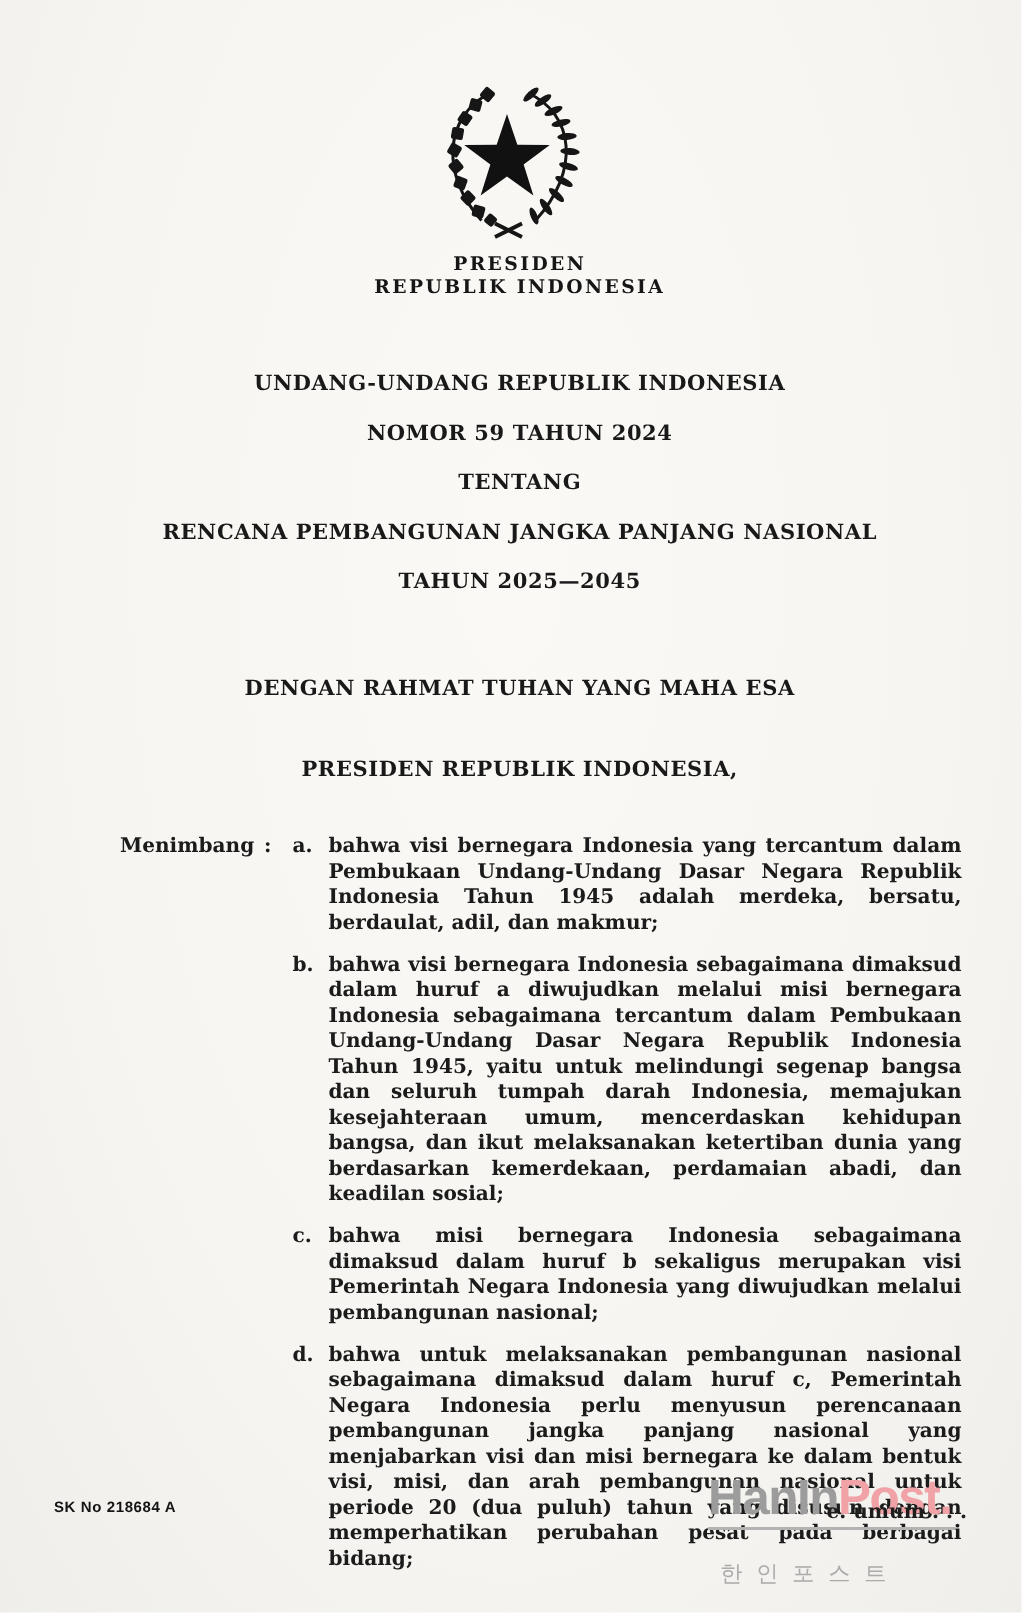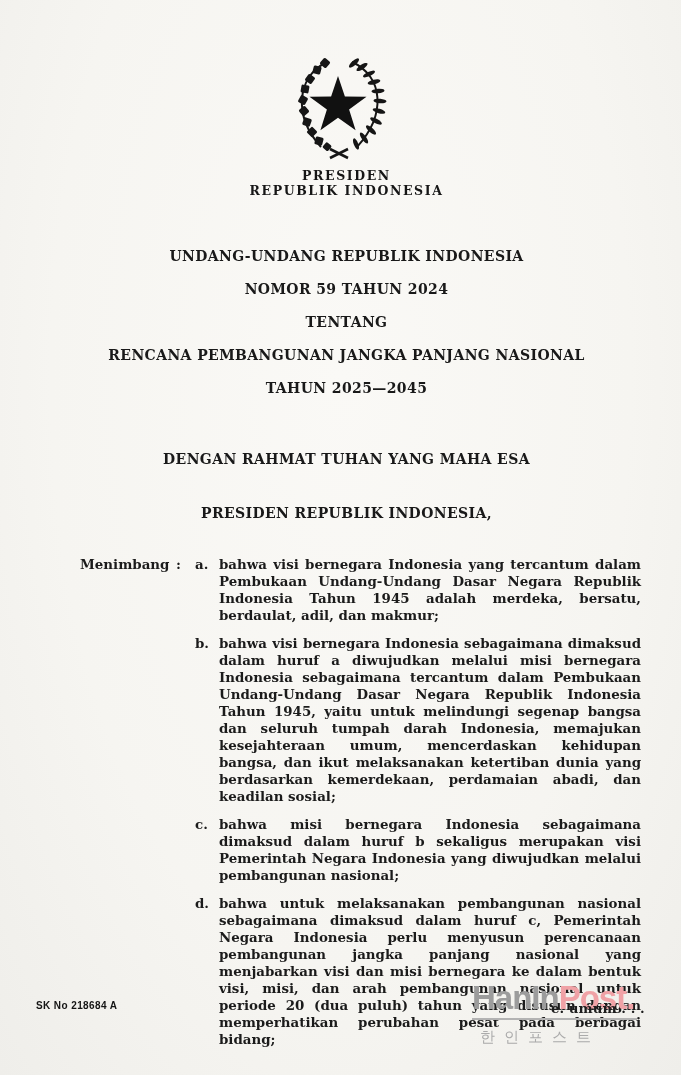--- a/index.html
+++ b/index.html
@@ -55,21 +55,21 @@
     font-size:13.4px;font-weight:bold;color:#1d1d1d;white-space:nowrap;
   }
   .watermark{position:absolute;left:472px;top:981px;z-index:1;}
   .wm-text{
     font-family:"Liberation Sans", sans-serif;font-weight:bold;
     font-size:33px;letter-spacing:-1px;line-height:1;white-space:nowrap;
   }
   .wm-underline{height:2px;width:165px;margin-top:4px;}
   .wm-korean{
     font-family:"DejaVu Sans", sans-serif;
-    font-size:15px;letter-spacing:9px;margin-top:8px;padding-left:8px;
+    font-size:15px;letter-spacing:9px;margin-top:20px;padding-left:8px;
     white-space:nowrap;
   }
   
   .footer-code{
     position:absolute;left:36px;top:1000px;
     font-family:"Liberation Sans", sans-serif;
     font-weight:700;font-size:10px;letter-spacing:0.4px;color:#141414;
   }
 </style>
 </head>

